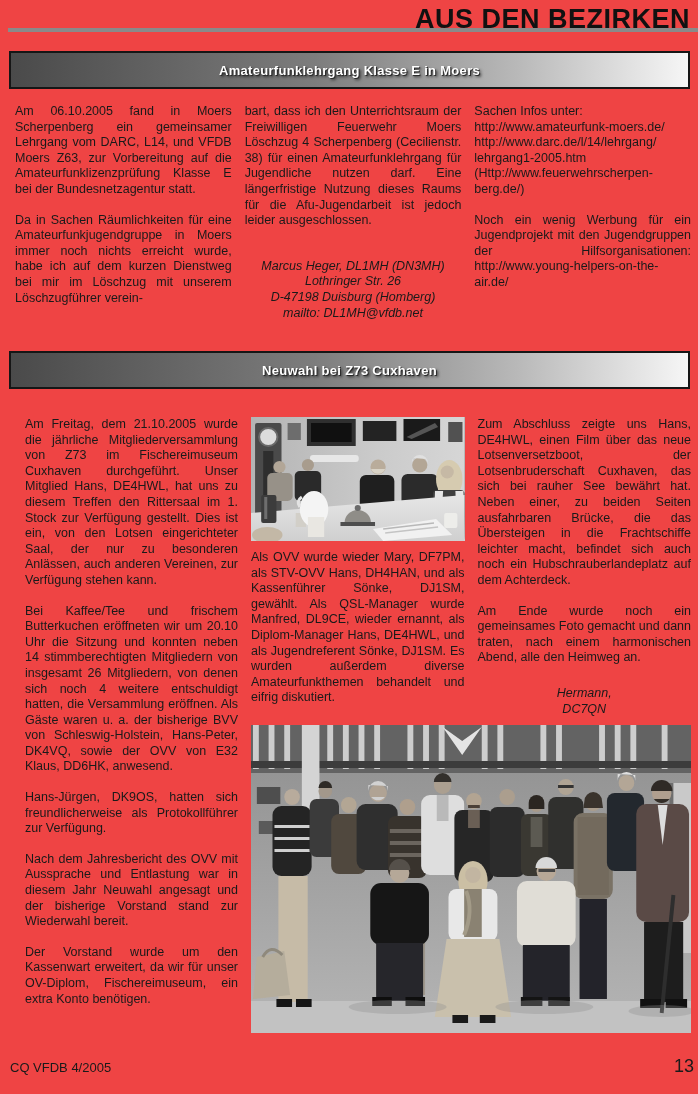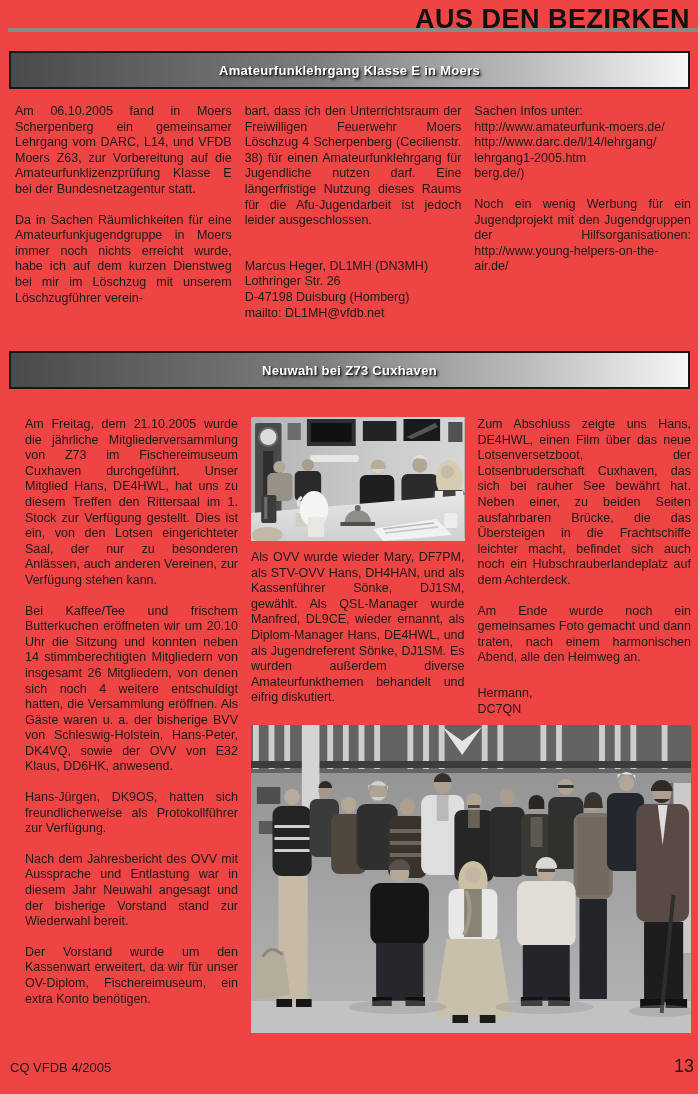--- a/index.html
+++ b/index.html
@@ -41,21 +41,21 @@
 
   
   .body-text { font-size: 12.5px; line-height: 15.6px; text-align: justify; hyphens: auto; }
   .body-text p { margin: 0 0 15px 0; }
   .body-text p:last-child { margin-bottom: 0; }
 
   .cols { position: absolute; left: 15px; width: 676px; display: flex; gap: 13px; }
   #article1-cols { top: 104px; }
   .col { flex: 1 1 0; min-width: 0; }
 
-  .signature { text-align: left; }
+  .signature { font-style: italic; text-align: center; }
   .signature .sig-line { line-height: 15.6px; }
   .sig-a1 { margin-top: 30px; }
   .sig-a2 { margin-top: 20px; }
 
   .info-lines .info-line { text-align: left; white-space: nowrap; overflow: hidden; }
   .info-gap { height: 15px; }
 
   
   #article2-body { position: absolute; top: 417px; left: 15px; width: 676px; display: flex; gap: 13px; }
   .a2-col1 { width: 213px; flex: none; margin-left: 10px; }
@@ -101,20 +101,21 @@
         <div class="sig-line">D-47198 Duisburg (Homberg)</div>
         <div class="sig-line">mailto: DL1MH@vfdb.net</div>
       </div>
     </div>
     <div class="col">
       <div class="info-lines">
         <div class="info-line">Sachen Infos unter:</div>
         <div class="info-line">http://www.amateurfunk-moers.de/</div>
         <div class="info-line">http://www.darc.de/l/14/lehrgang/</div>
         <div class="info-line">lehrgang1-2005.htm</div>
+        <div class="info-line">(Http://www.feuerwehrscherpen-</div>
         <div class="info-line">berg.de/)</div>
       </div>
       <div class="info-gap"></div>
       <p>Noch ein wenig Werbung für ein Jugendprojekt mit den Jugendgruppen der Hilfsorganisationen: http://www.young-helpers-on-the-air.de/</p>
     </div>
   </div>
 
   <div class="titlebar" id="titlebar-2">
     <span class="bar-text">Neuwahl bei Z73 Cuxhaven</span>
   </div>

